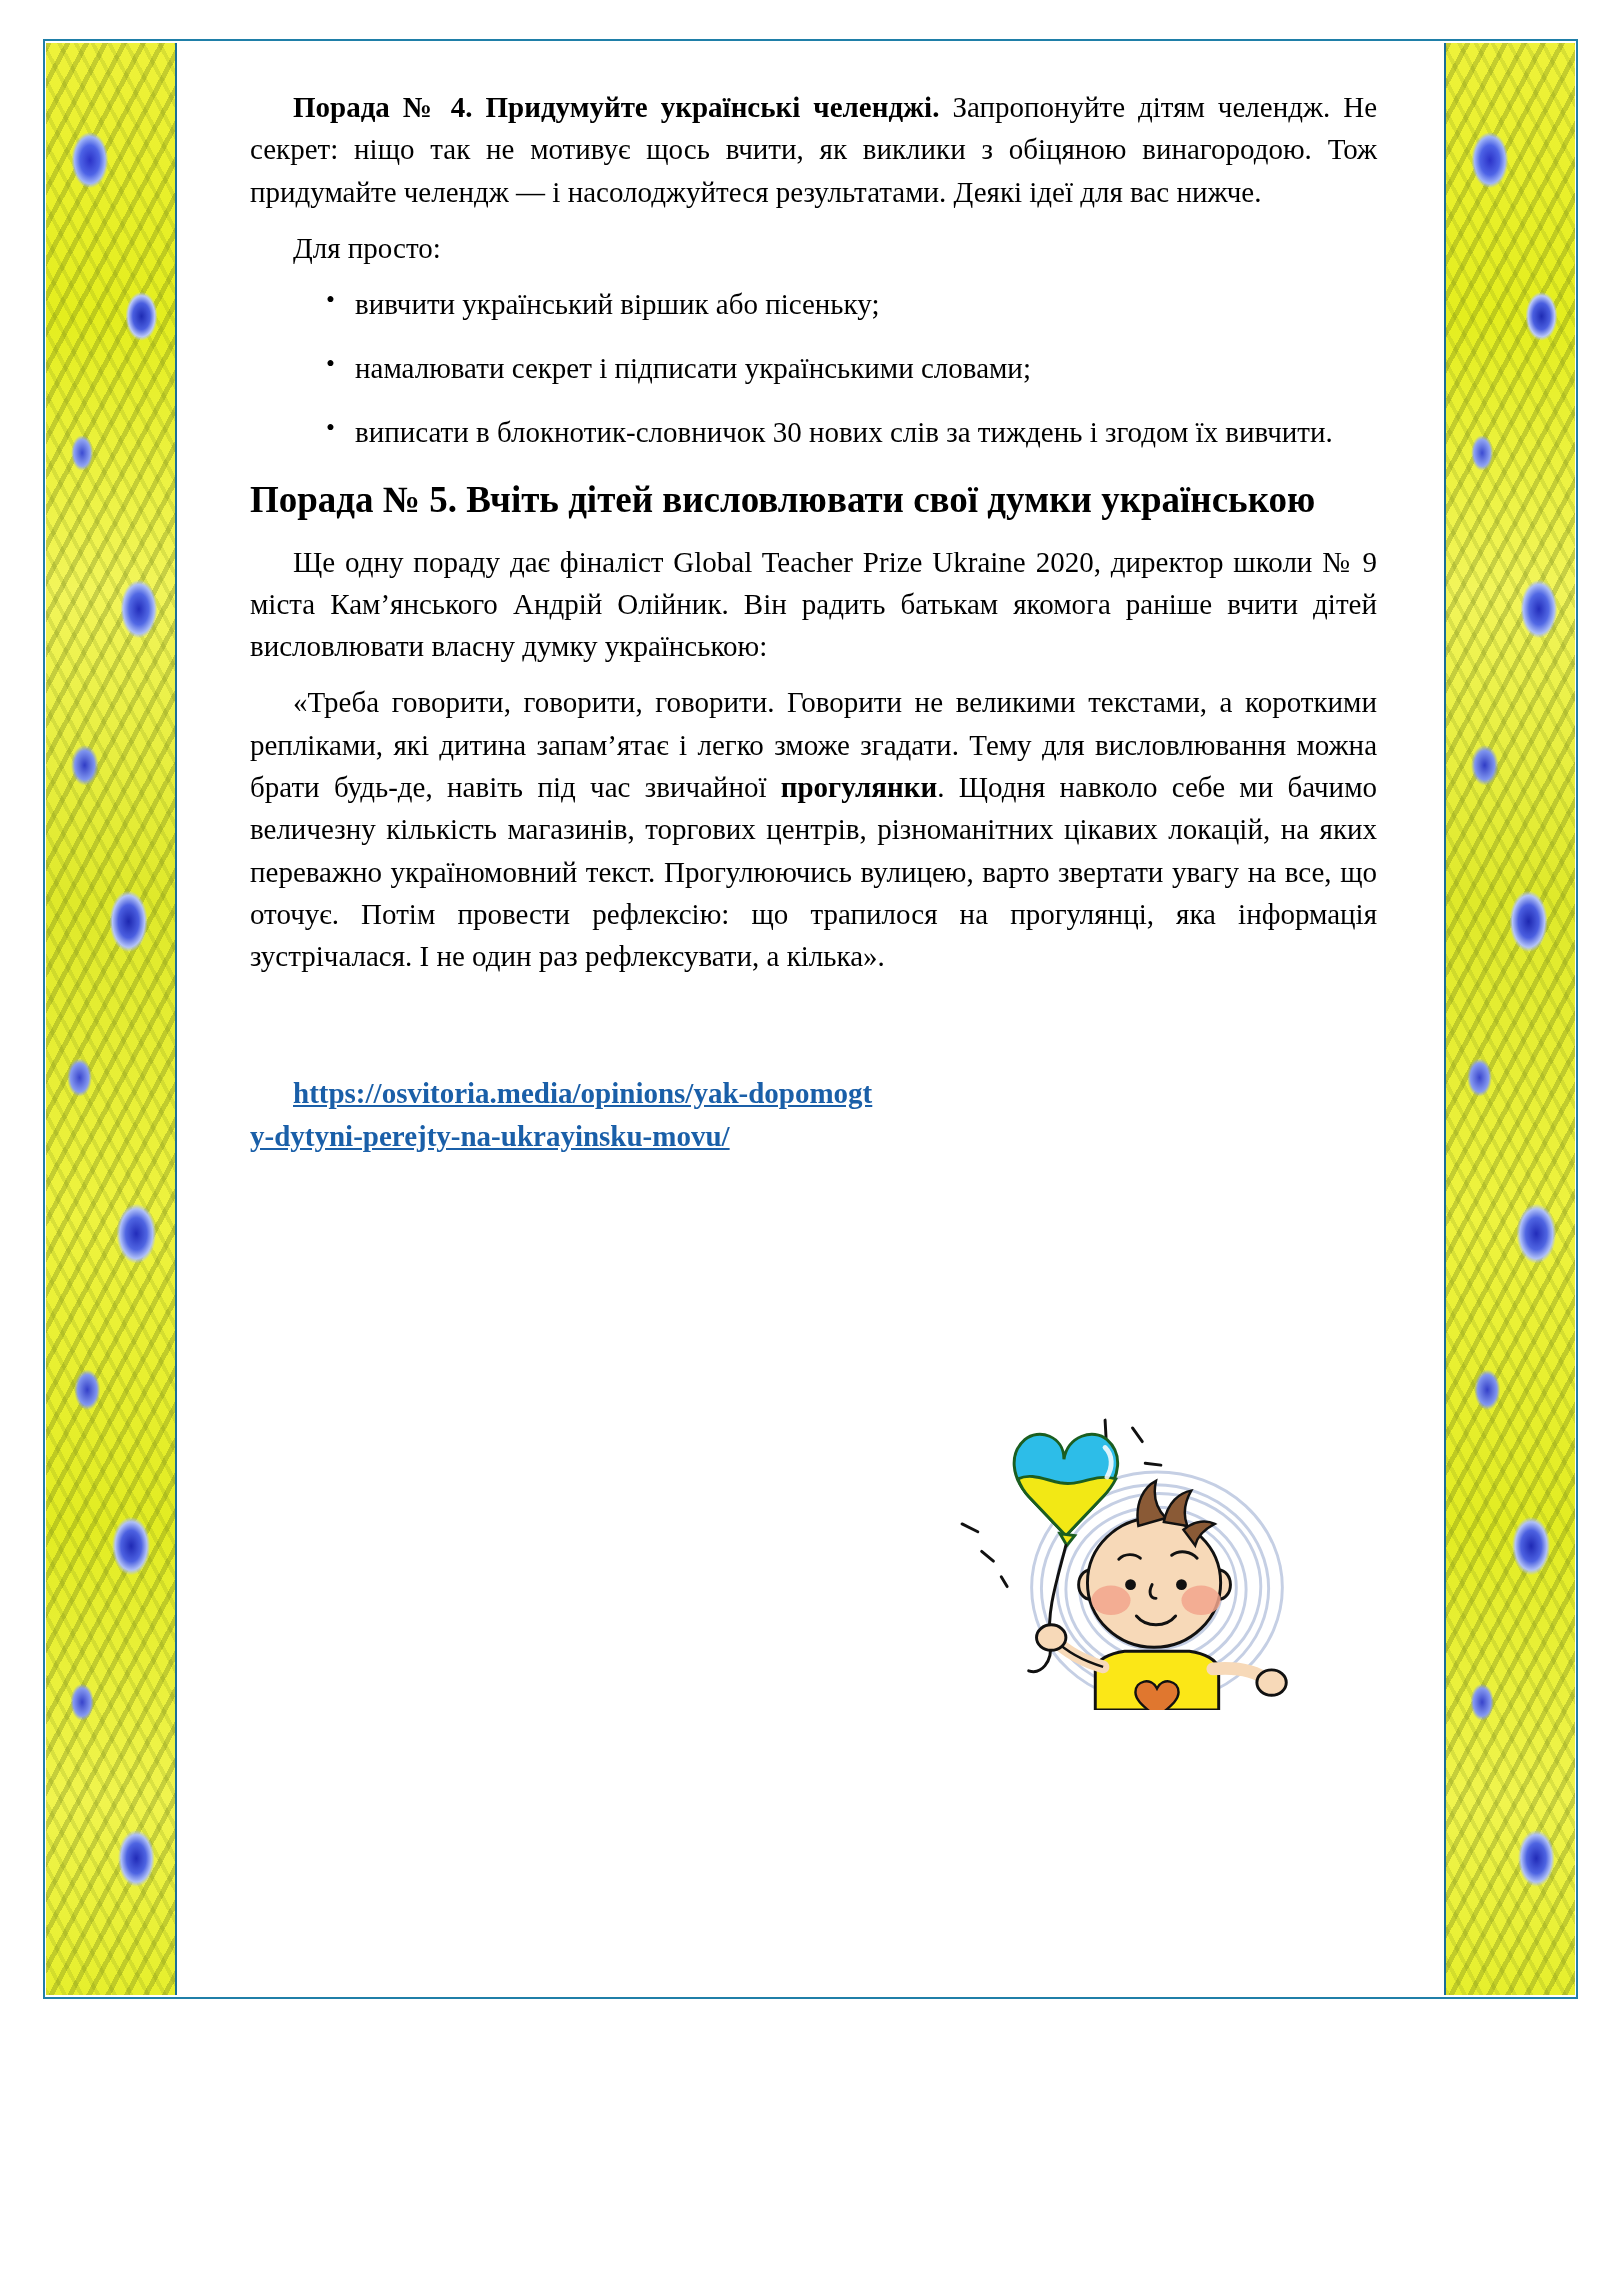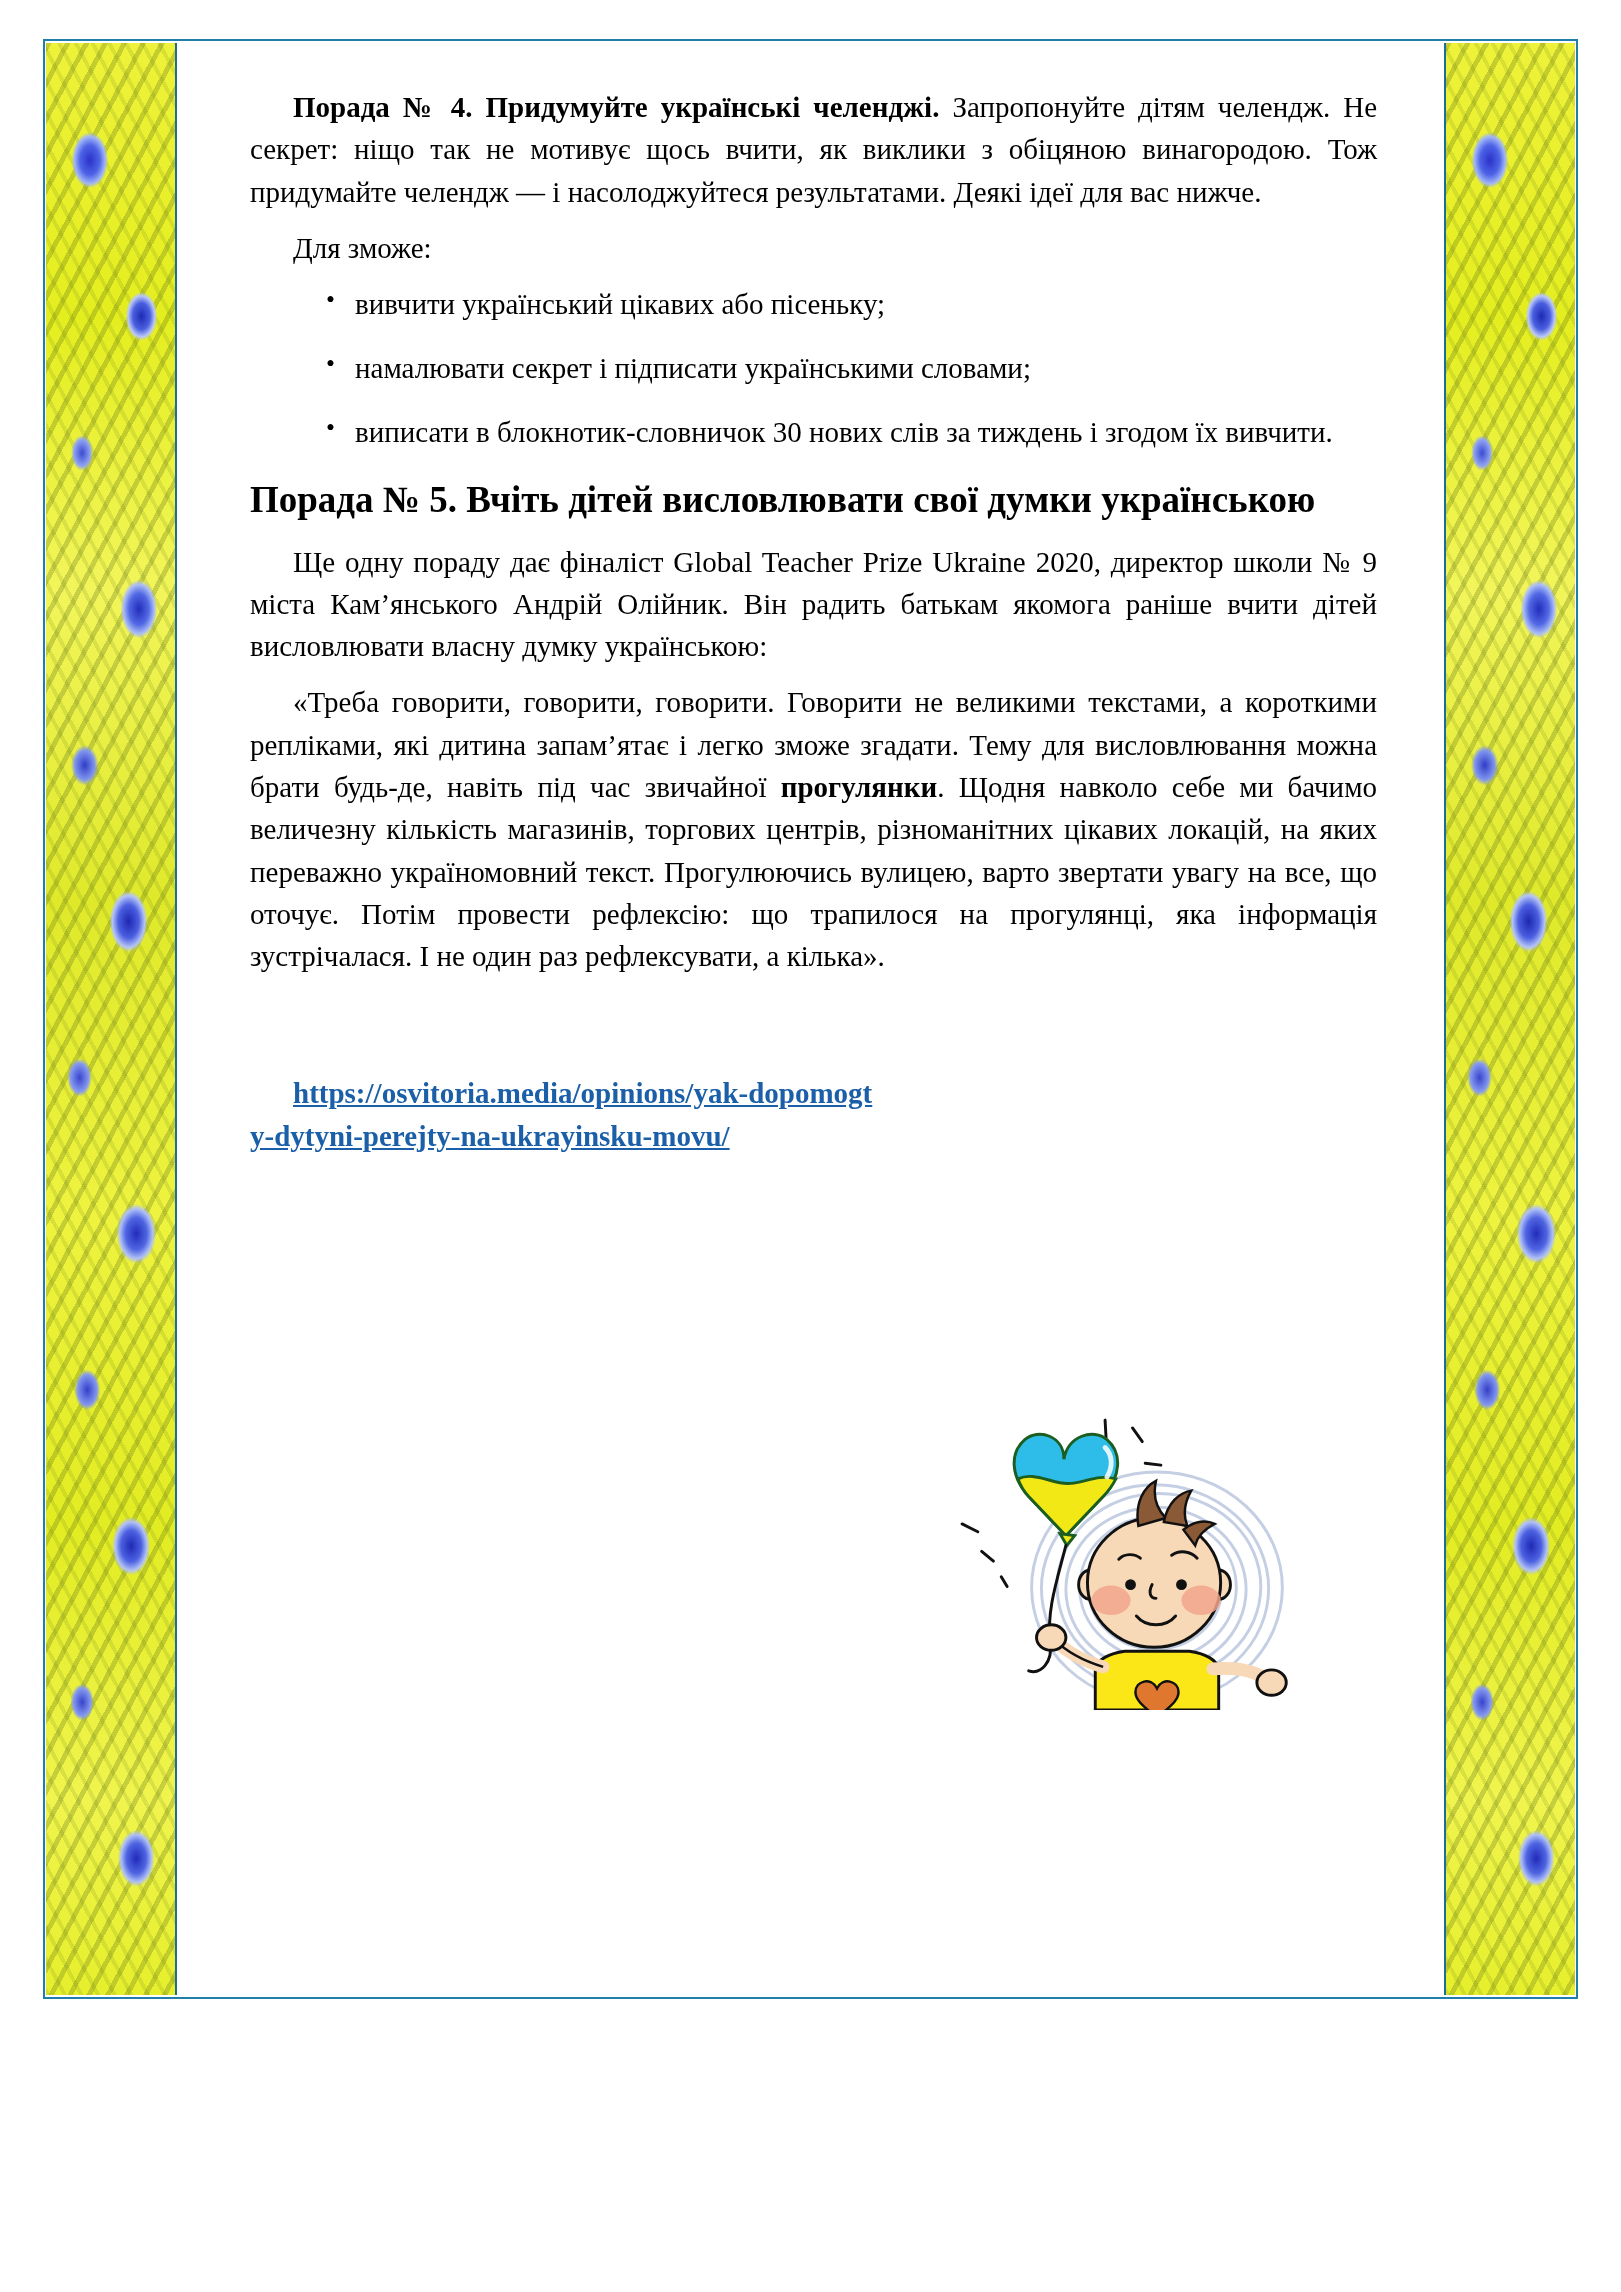--- a/index.html
+++ b/index.html
@@ -163,24 +163,24 @@
   <div class="border-strip left"></div>
   <div class="border-strip right"></div>
   <div class="border-inner-line l"></div>
   <div class="border-inner-line r"></div>
   <div class="border-frame"></div>
 
   <div class="content">
 
     <p class="para"><b class="bold-lead">Порада № 4. Придумуйте українські челенджі.</b><span> Запропонуйте дітям челендж. Не секрет: ніщо так не мотивує щось вчити, як виклики з обіцяною винагородою. Тож придумайте челендж — і насолоджуйтеся результатами. Деякі ідеї для вас нижче.</span></p>
 
-    <p class="para">Для зможе:</p>
+    <p class="para">Для просто:</p>
 
     <ul class="bullets">
-      <li>вивчити український цікавих або пісеньку;</li>
+      <li>вивчити український віршик або пісеньку;</li>
       <li>намалювати секрет і підписати українськими словами;</li>
       <li>виписати в блокнотик-словничок 30 нових слів за тиждень і згодом їх вивчити.</li>
     </ul>
 
     <p class="heading">Порада № 5. Вчіть дітей висловлювати свої думки українською</p>
 
     <p class="para">Ще одну пораду дає фіналіст Global Teacher Prize Ukraine 2020, директор школи № 9 міста Кам’янського Андрій Олійник. Він радить батькам якомога раніше вчити дітей висловлювати власну думку українською:</p>
 
     <p class="para"><span>«Треба говорити, говорити, говорити. Говорити не великими текстами, а короткими репліками, які дитина запам’ятає і легко зможе згадати. Тему для висловлювання можна брати будь-де, навіть під час звичайної </span><b>прогулянки</b><span>. Щодня навколо себе ми бачимо величезну кількість магазинів, торгових центрів, різноманітних цікавих локацій, на яких переважно україномовний текст. Прогулюючись вулицею, варто звертати увагу на все, що оточує. Потім провести рефлексію: що трапилося на прогулянці, яка інформація зустрічалася. І не один раз рефлексувати, а кілька».</span></p>
 

